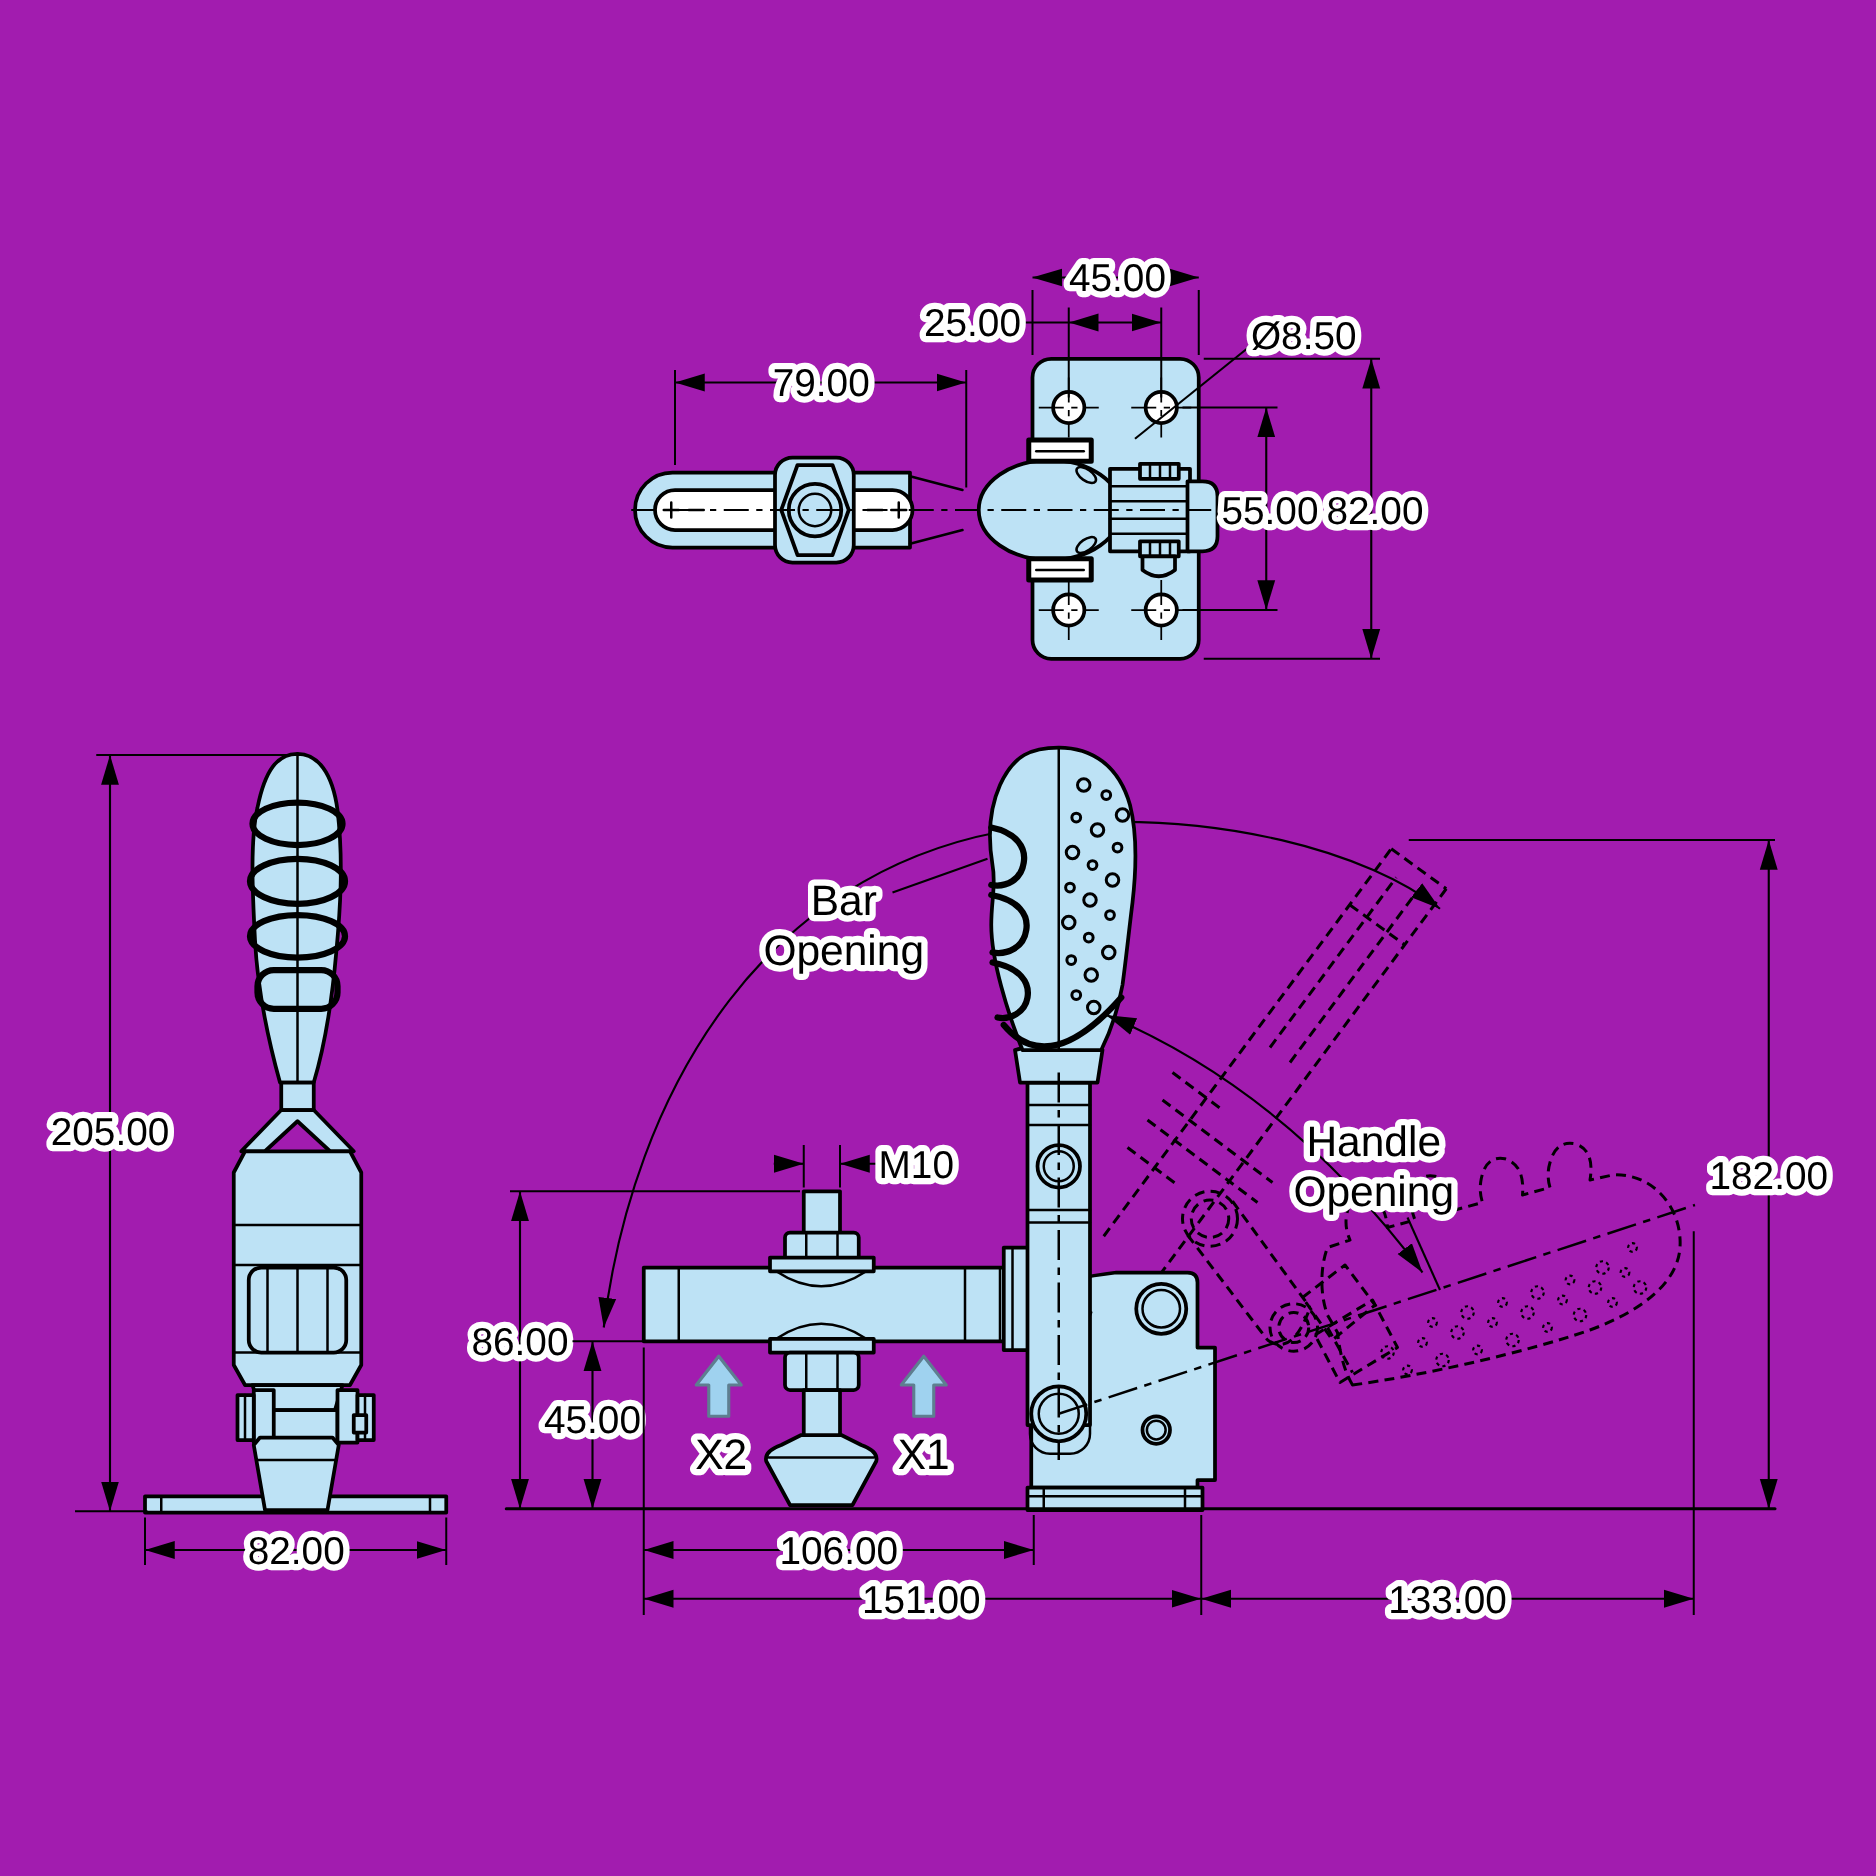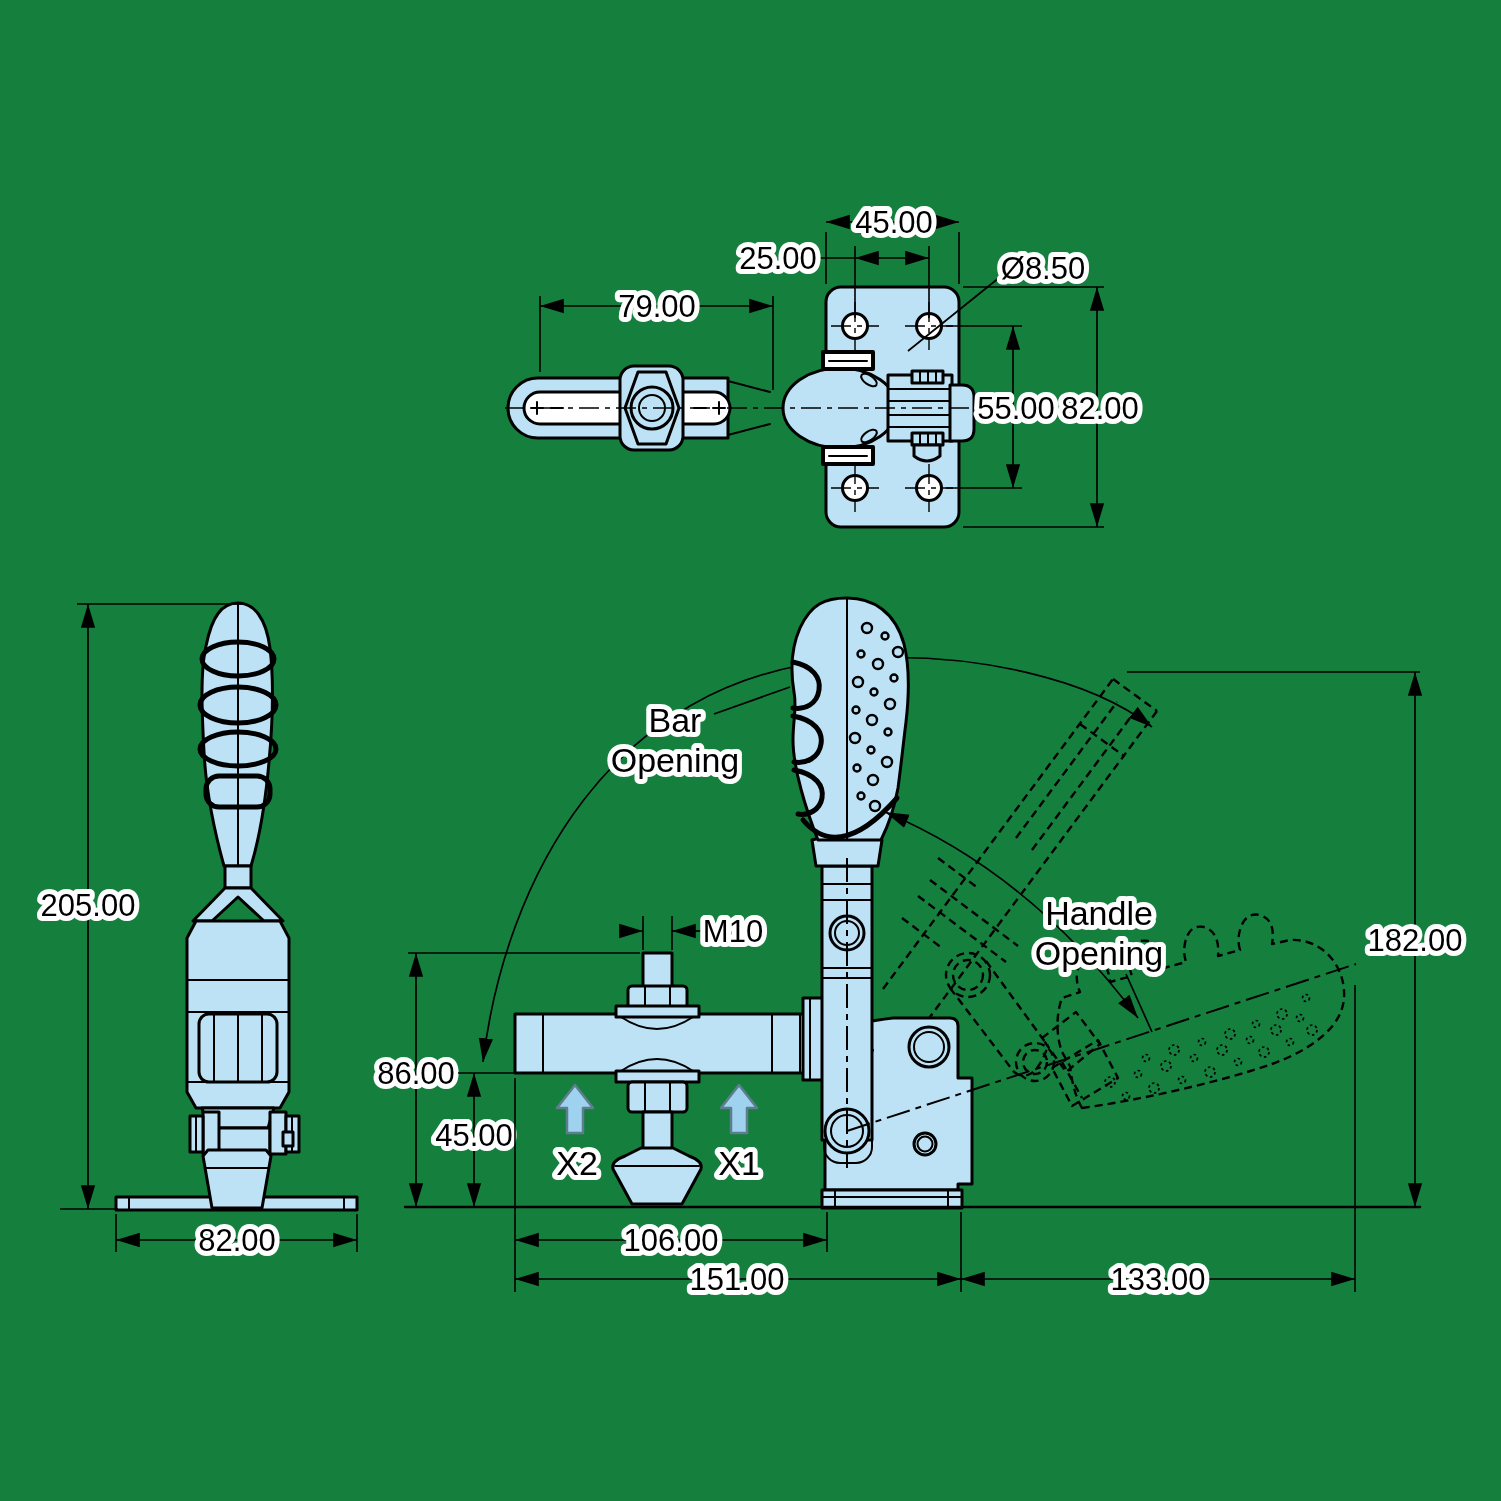--- a/index.html
+++ b/index.html
@@ -1,16 +1,16 @@
 <!DOCTYPE html>
 <html><head>
 <meta charset="utf-8">
 <style>
   html,body{margin:0;padding:0;background:#ffffff;}
-  .canvas{position:relative;width:1501px;height:1501px;background:#15803d;overflow:hidden;
+  .canvas{position:relative;width:1501px;height:1501px;background:#a21caf;overflow:hidden;
           font-family:"Liberation Sans",sans-serif;}
   svg{position:absolute;left:0;top:0;}
   .part{fill:#BDE2F5;stroke:#000;stroke-width:3;stroke-linejoin:round;stroke-linecap:round;}
   .partw{fill:#fff;stroke:#000;stroke-width:3;stroke-linejoin:round;}
   .ln2{fill:none;stroke:#000;stroke-width:2;stroke-linecap:round;}
   .thk{fill:none;stroke:#000;stroke-width:5;stroke-linecap:round;}
   .dim{fill:none;stroke:#000;stroke-width:1.7;}
   .ext{fill:none;stroke:#000;stroke-width:1.6;}
   .cl{fill:none;stroke:#000;stroke-width:1.5;stroke-dasharray:20 6 5 6;}
   .clb{fill:none;stroke:#000;stroke-width:2;stroke-dasharray:24 6 6 6;}

